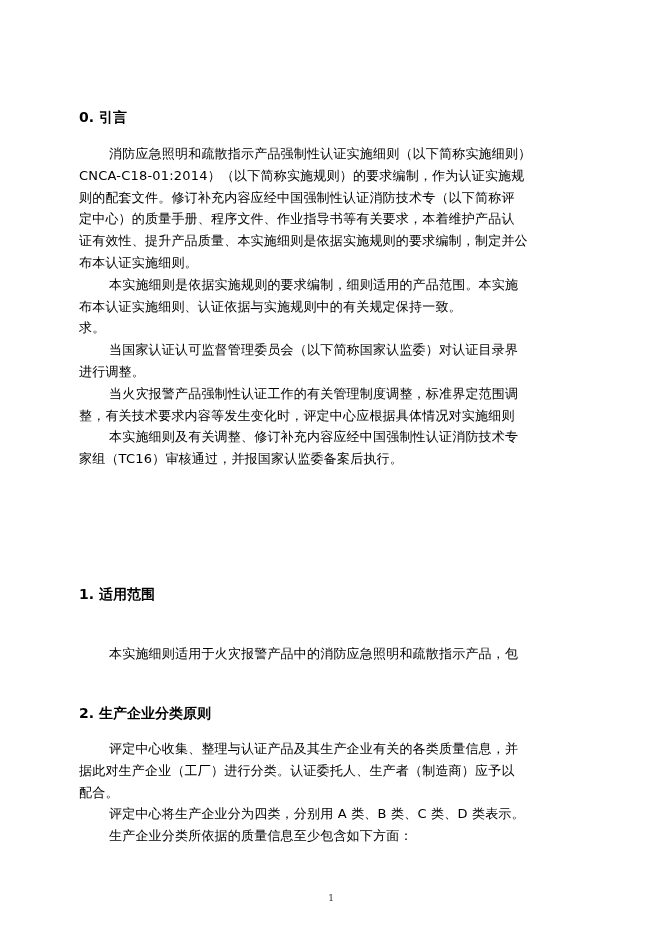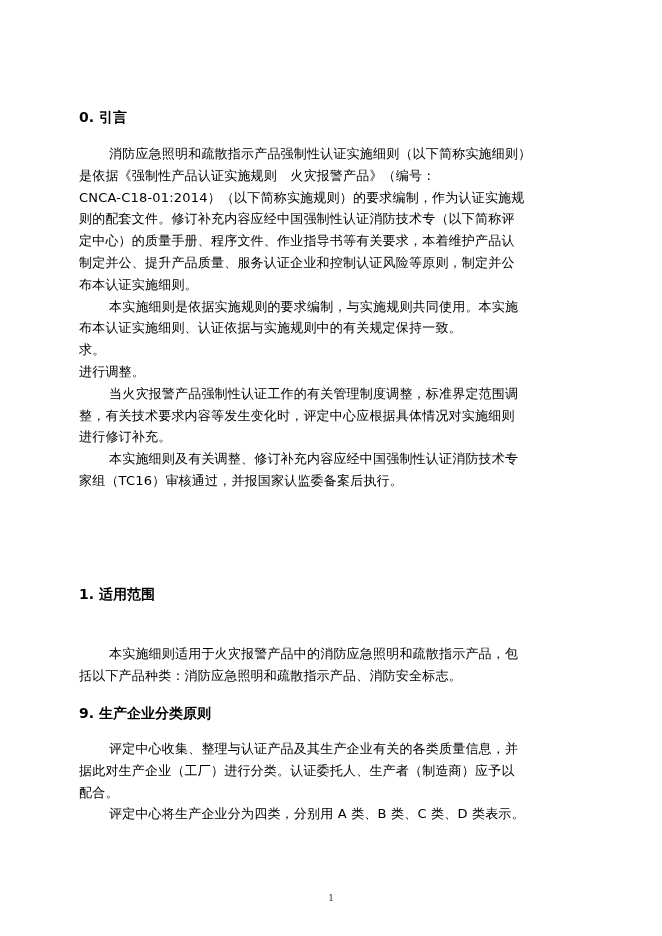--- a/index.html
+++ b/index.html
@@ -16,47 +16,46 @@
 </style>
 </head>
 <body>
 
 <div class="page">
 
   <div class="h" style="top:107px">0. 引言</div>
 
   <div class="p" style="top:143px">
     <span class="ln indent">消防应急照明和疏散指示产品强制性认证实施细则（以下简称实施细则）</span>
-    <span class="ln">是依据《强制性产品认证实施规则　火灾报警产品》（编号：</span>
     <span class="ln">CNCA-C18-01:2014）（以下简称实施规则）的要求编制，作为认证实施规</span>
     <span class="ln">则的配套文件。修订补充内容应经中国强制性认证消防技术专（以下简称评</span>
     <span class="ln">定中心）的质量手册、程序文件、作业指导书等有关要求，本着维护产品认</span>
-    <span class="ln">制定并公、提升产品质量、服务认证企业和控制认证风险等原则，制定并公</span>
+    <span class="ln">证有效性、提升产品质量、本实施细则是依据实施规则的要求编制，制定并公</span>
     <span class="ln">布本认证实施细则。</span>
-    <span class="ln indent">本实施细则是依据实施规则的要求编制，与实施规则共同使用。本实施</span>
+    <span class="ln indent">本实施细则是依据实施规则的要求编制，细则适用的产品范围。本实施</span>
     <span class="ln">布本认证实施细则、认证依据与实施规则中的有关规定保持一致。</span>
     <span class="ln">求。</span>
+    <span class="ln indent">当国家认证认可监督管理委员会（以下简称国家认监委）对认证目录界</span>
     <span class="ln">进行调整。</span>
     <span class="ln indent">当火灾报警产品强制性认证工作的有关管理制度调整，标准界定范围调</span>
     <span class="ln">整，有关技术要求内容等发生变化时，评定中心应根据具体情况对实施细则</span>
-    <span class="ln">进行修订补充。</span>
     <span class="ln indent">本实施细则及有关调整、修订补充内容应经中国强制性认证消防技术专</span>
     <span class="ln">家组（TC16）审核通过，并报国家认监委备案后执行。</span>
   </div>
 
   <div class="h" style="top:584px">1. 适用范围</div>
 
   <div class="p" style="top:643px">
     <span class="ln indent">本实施细则适用于火灾报警产品中的消防应急照明和疏散指示产品，包</span>
-    <span class="ln">括以下产品种类：消防应急照明和疏散指示产品、消防安全标志。</span>
   </div>
 
-  <div class="h" style="top:703px">9. 生产企业分类原则</div>
+  <div class="h" style="top:703px">2. 生产企业分类原则</div>
 
   <div class="p" style="top:738px">
     <span class="ln indent">评定中心收集、整理与认证产品及其生产企业有关的各类质量信息，并</span>
     <span class="ln">据此对生产企业（工厂）进行分类。认证委托人、生产者（制造商）应予以</span>
     <span class="ln">配合。</span>
     <span class="ln indent">评定中心将生产企业分为四类，分别用 A 类、B 类、C 类、D 类表示。</span>
+    <span class="ln indent">生产企业分类所依据的质量信息至少包含如下方面：</span>
   </div>
 
   <div class="pageno">1</div>
 </div>
 
 </body></html>

